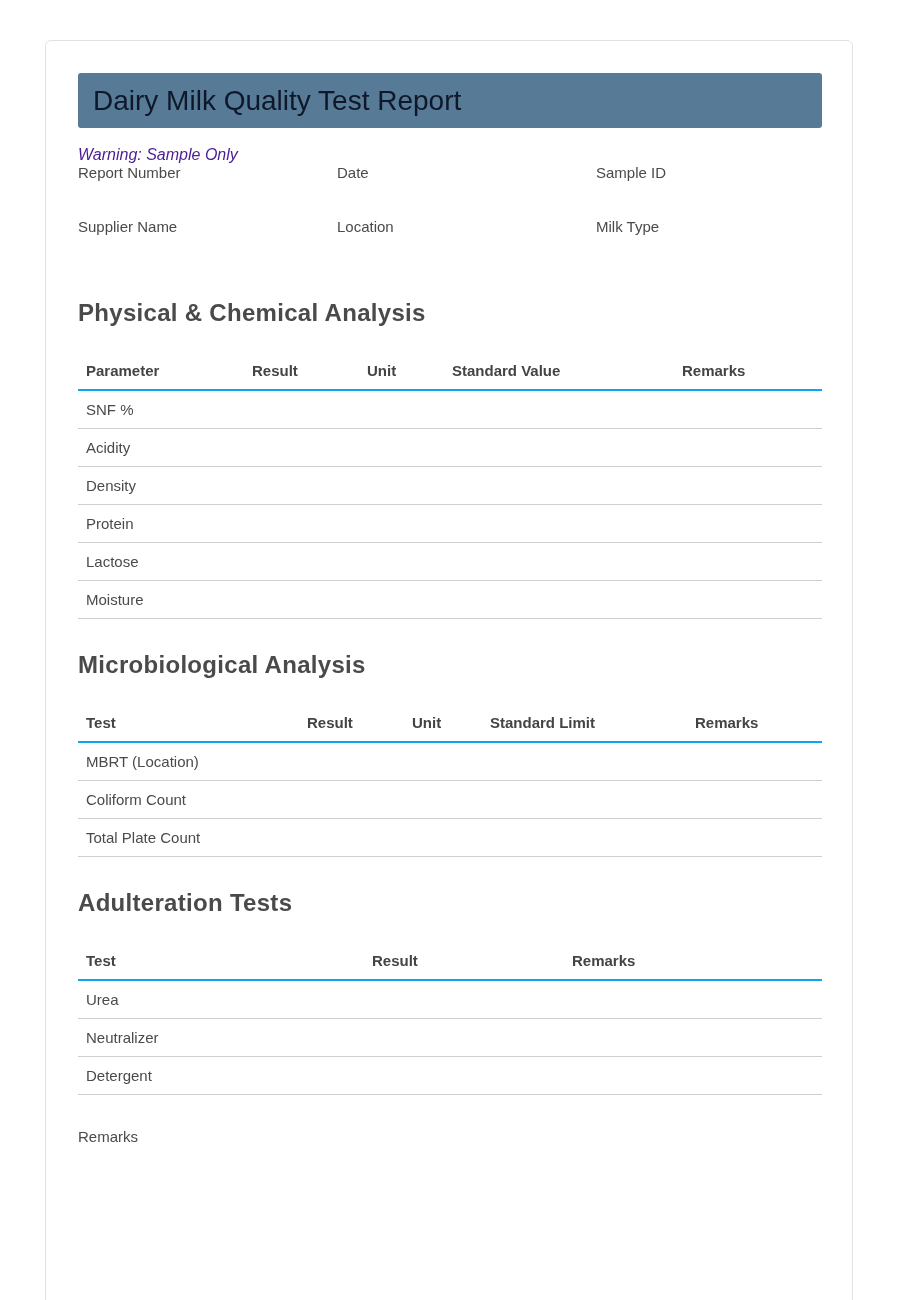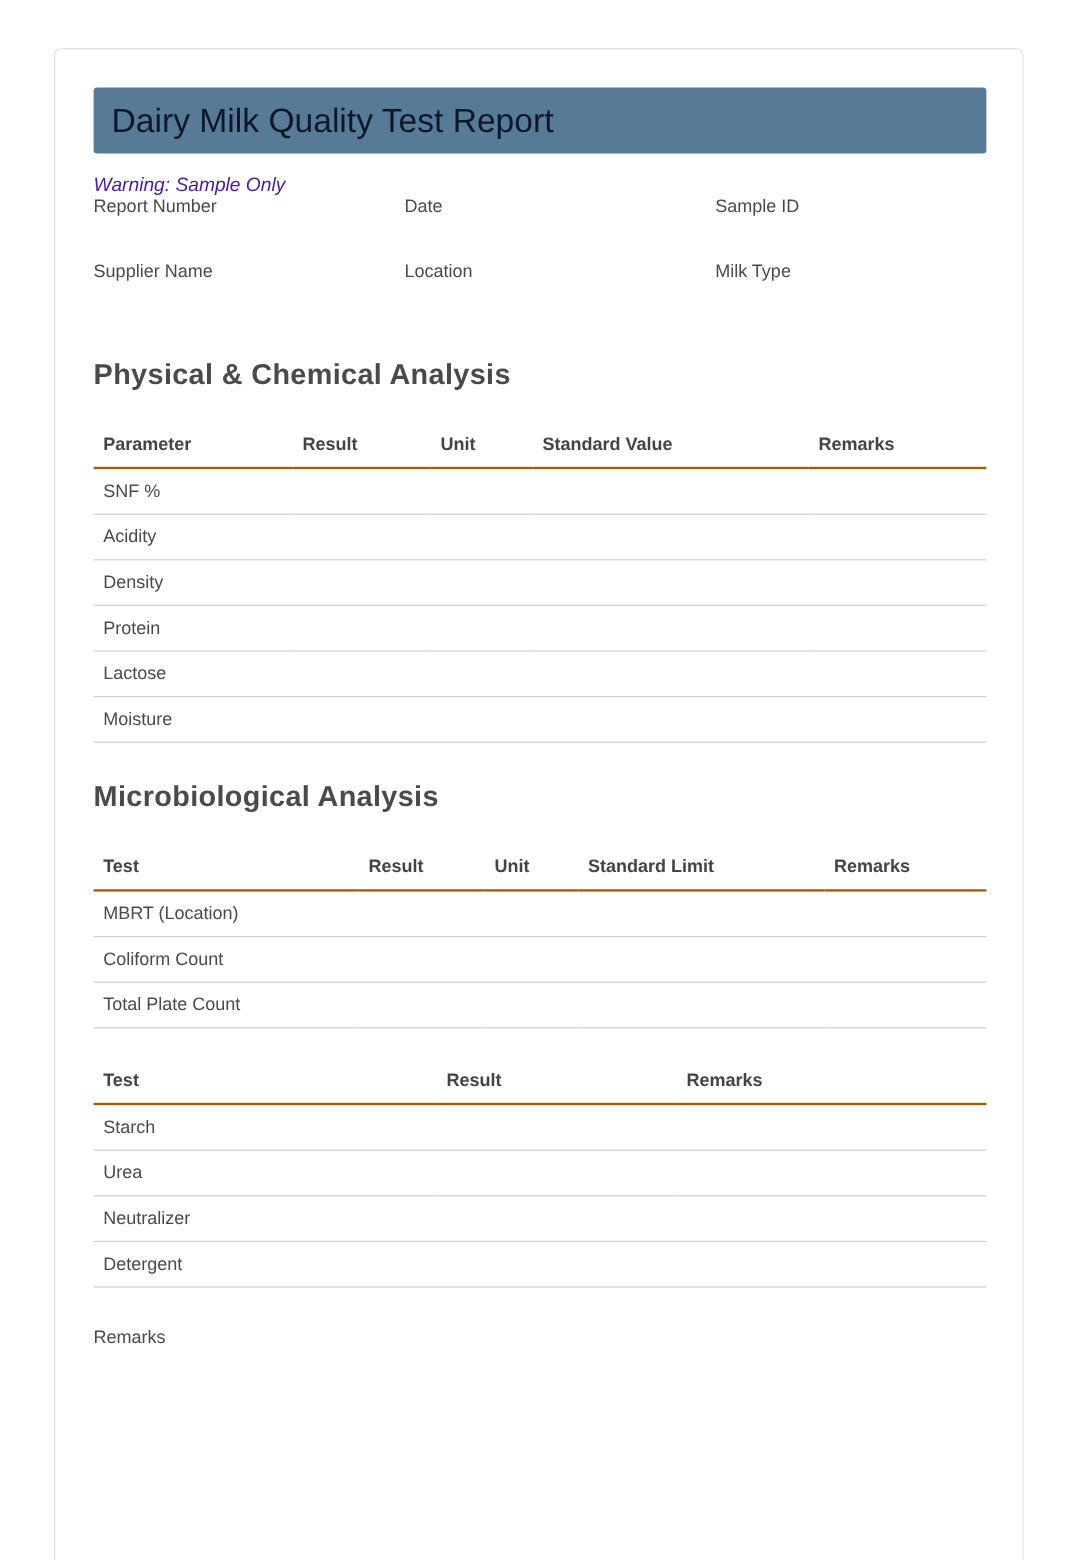--- a/index.html
+++ b/index.html
@@ -5,21 +5,21 @@
   html, body { margin: 0; padding: 0; background: #ffffff; }
   body { width: 900px; height: 1300px; overflow: hidden; font-family: "Liberation Sans", sans-serif; color: #4a4a4a; }
   .card { position: absolute; left: 45px; top: 40px; width: 808px; height: 1300px; border: 1px solid #e2e2e2; border-radius: 6px; background: #fff; box-sizing: border-box; }
   .inner { position: absolute; left: 32px; top: 32px; width: 744px; }
   .header { background: #577b96; border-radius: 3px; height: 55px; box-sizing: border-box; padding: 0 15px; display: flex; align-items: center; }
   .header h1 { margin: 0; color: #0f172a; font-size: 28px; font-weight: normal; }
   .warning { color: #4c1d95; font-style: italic; font-size: 16px; margin-top: 18px; line-height: 18px; }
   .meta { display: grid; grid-template-columns: 259px 259px 226px; row-gap: 36px; font-size: 15px; color: #4a4a4a; line-height: 18px; }
   .section-title { font-size: 24px; font-weight: bold; color: #4a4a4a; margin: 0; letter-spacing: 0.3px; }
   table { width: 744px; border-collapse: collapse; font-size: 15px; }
-  th { text-align: left; font-weight: bold; color: #444; height: 38px; padding: 0 8px; border-bottom: 2px solid #a16207; vertical-align: middle; }
+  th { text-align: left; font-weight: bold; color: #444; height: 38px; padding: 0 8px; border-bottom: 2px solid #0ea5e9; vertical-align: middle; }
   td { height: 37px; padding: 0 8px; border-bottom: 1px solid #cfcfcf; color: #4a4a4a; vertical-align: middle; }
   .remarks-label { font-size: 15px; color: #4a4a4a; }
 </style>
 </head>
 <body>
 
 <div class="card">
   <div class="inner">
 
     <div class="header">
@@ -123,34 +123,30 @@
         <tr>
             <td>Total Plate Count</td>
             <td></td>
             <td></td>
             <td></td>
             <td></td>
           </tr>
       </tbody>
     </table>
 
+    <h2 class="section-title" style="margin-top:32px;">Adulteration Tests</h2>
     <table style="margin-top:24px;">
       <thead>
         <tr>
           <th style="width:270px">Test</th>
           <th style="width:184px">Result</th>
           <th>Remarks</th>
         </tr>
       </thead>
       <tbody>
-        <tr>
-            <td>Starch</td>
-            <td></td>
-            <td></td>
-          </tr>
         <tr>
             <td>Urea</td>
             <td></td>
             <td></td>
           </tr>
         <tr>
             <td>Neutralizer</td>
             <td></td>
             <td></td>
           </tr>

